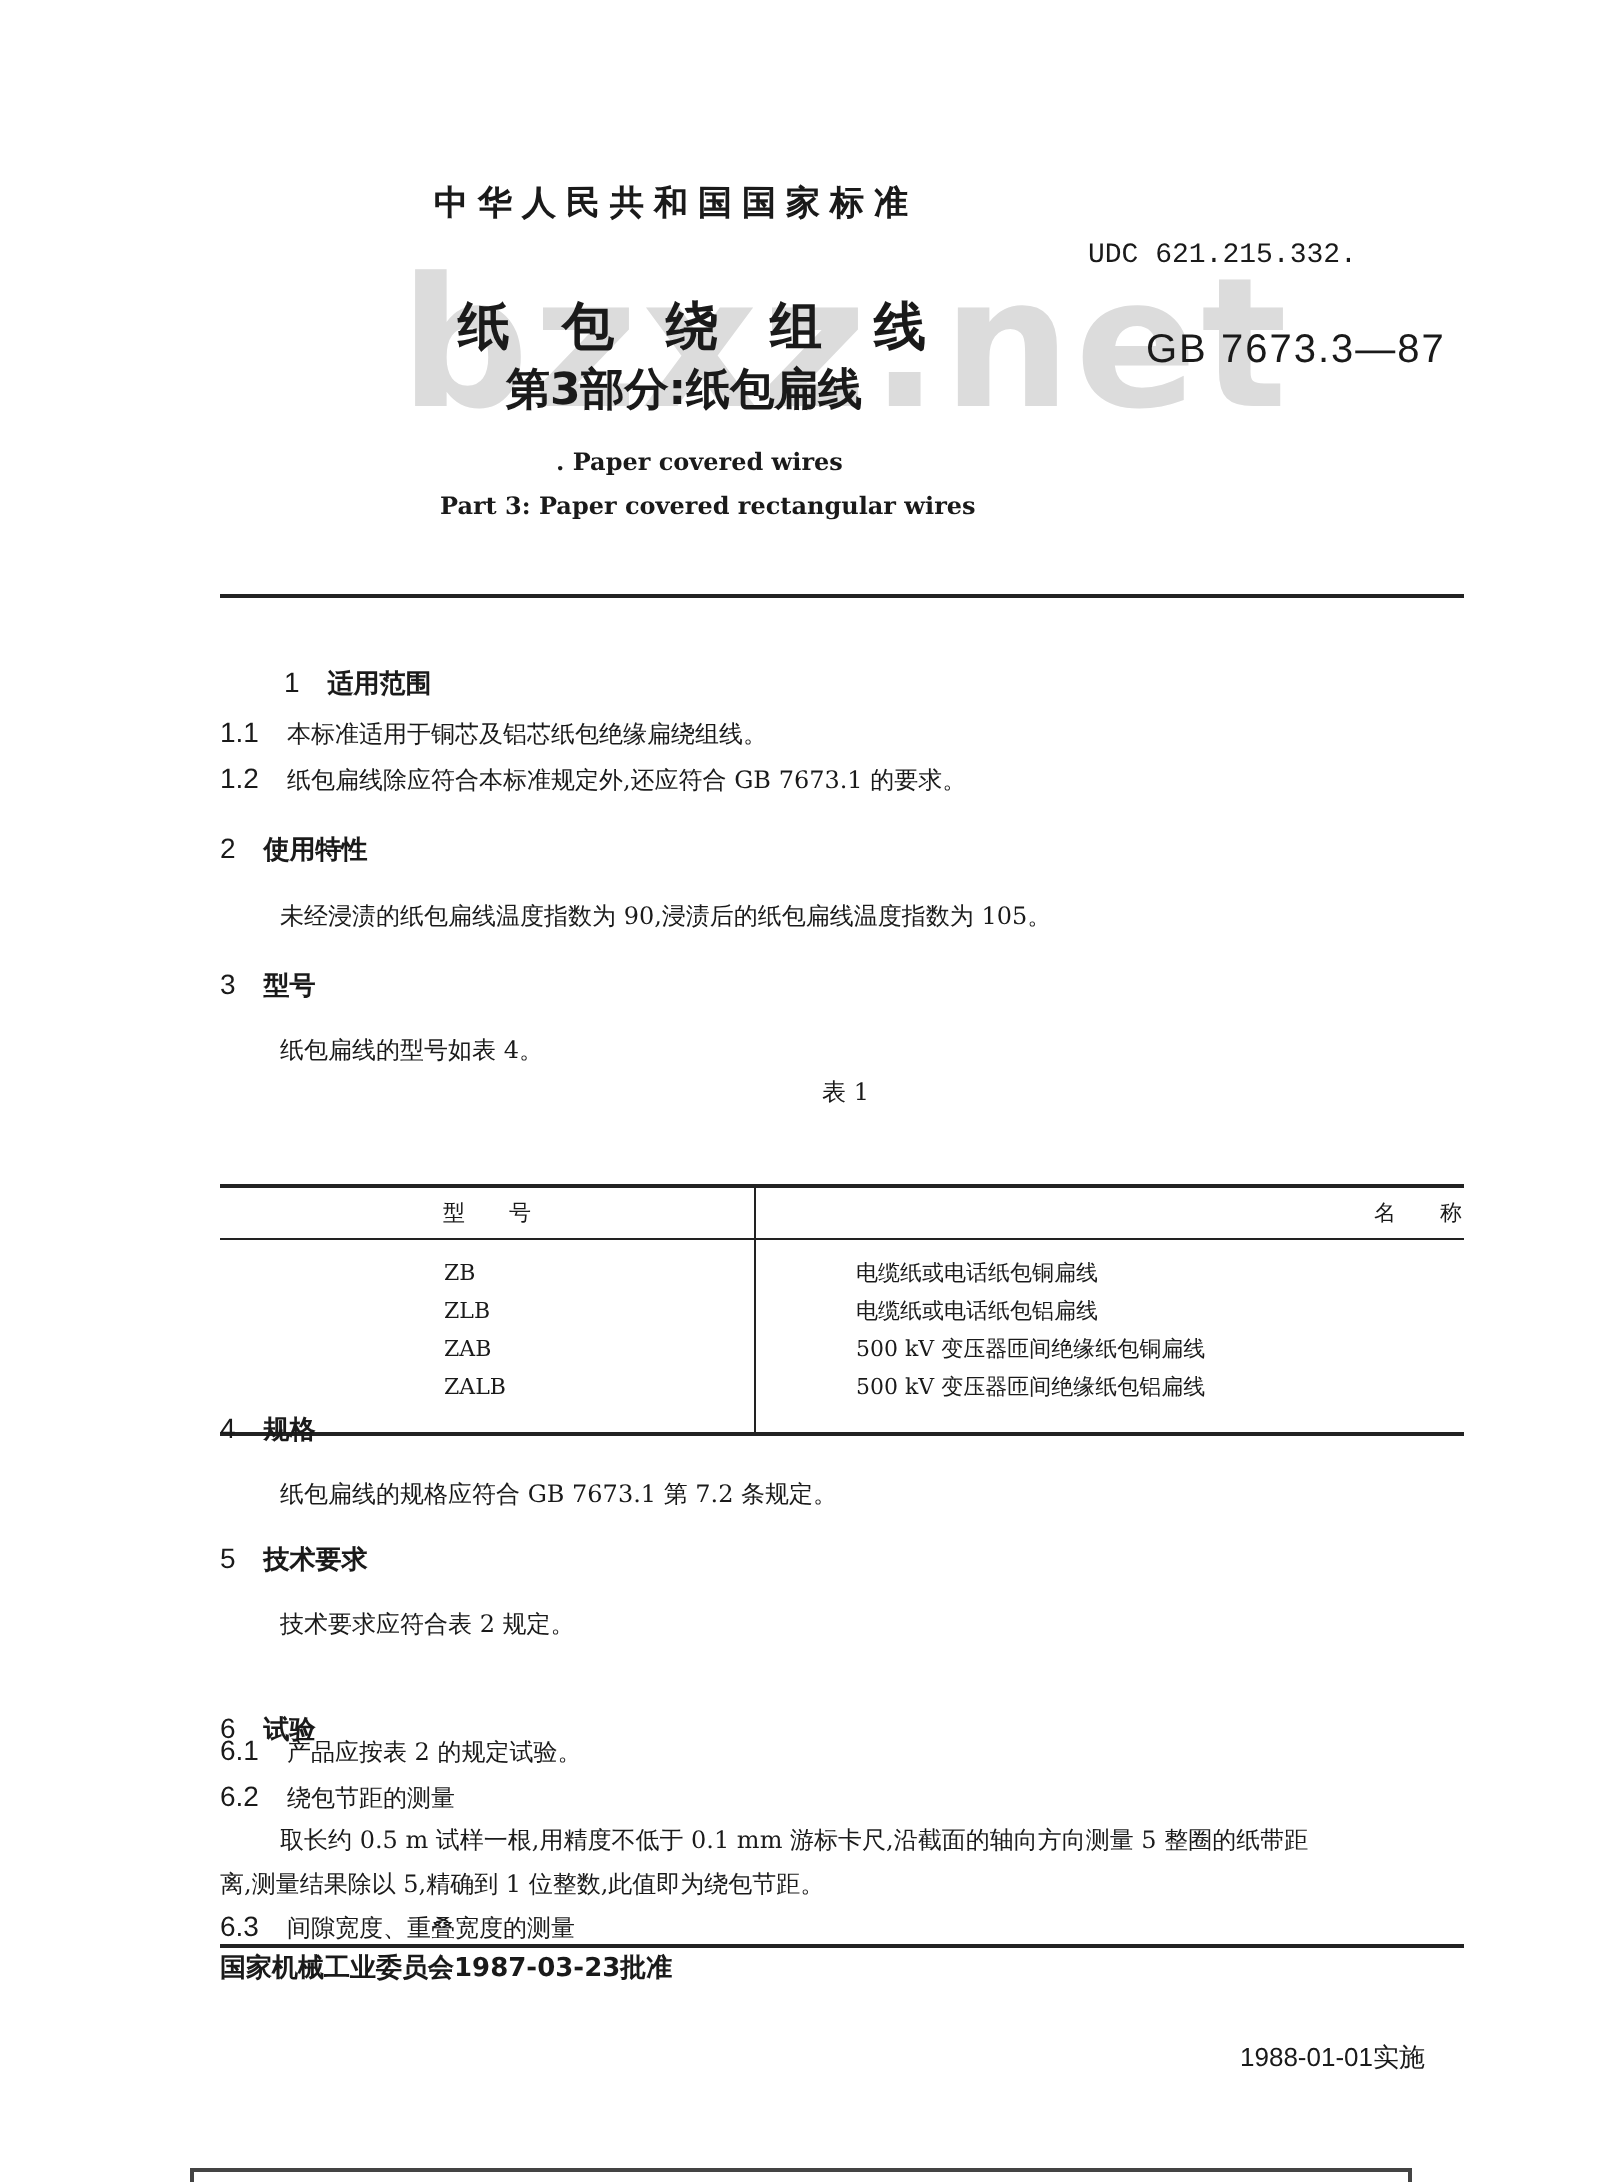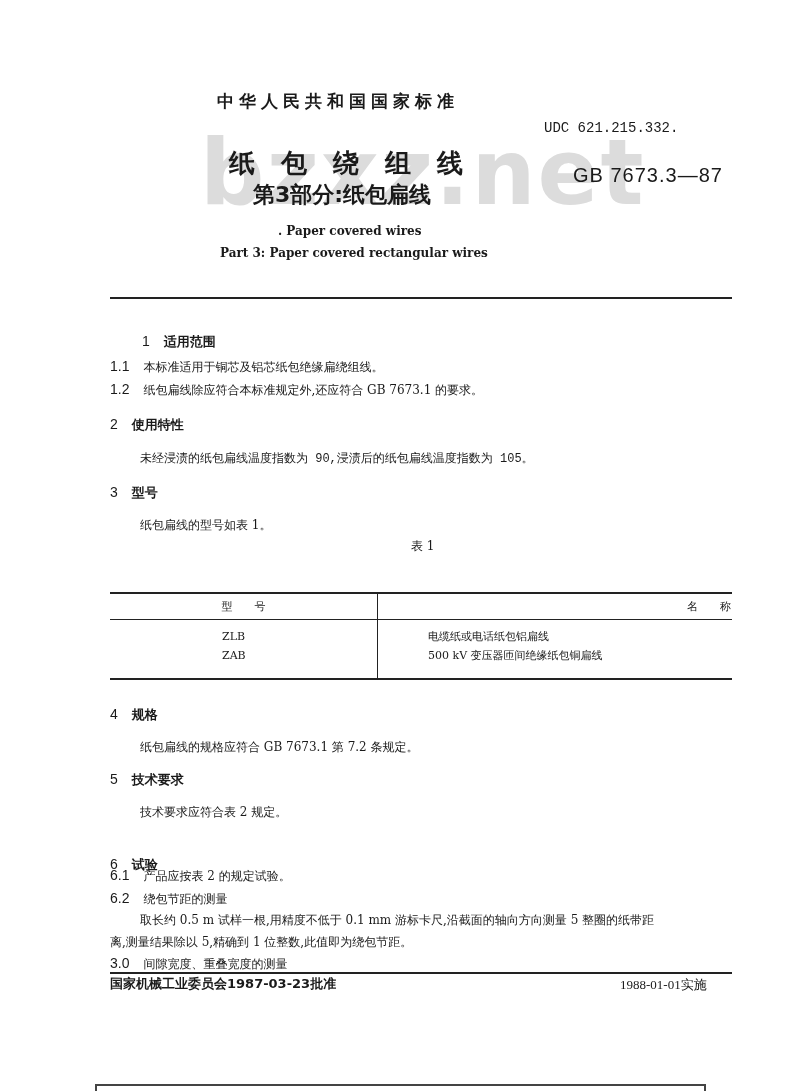--- a/index.html
+++ b/index.html
@@ -24,21 +24,21 @@
     .title-en1 { left: 278px; top: 224px; font-weight: bold; font-size: 12px; }
     .title-en2 { left: 220px; top: 246px; font-weight: bold; font-size: 12px; }
     .rule { position: absolute; background: #222; }
     .sec { font-family: "DejaVu Sans", sans-serif; font-size: 13px; }
     .sec b { font-weight: bold; }
     .num { font-family: "Liberation Sans", sans-serif; font-size: 14px; display: inline-block; margin-right: 14px; }
     .body { font-family: "DejaVu Serif", serif; font-size: 12px; }
     table.t1 { position: absolute; left: 110px; top: 556px; width: 622px; border-collapse: collapse; font-size: 11px; margin-top: 36px; }
     .t1-head { height: 26px; }
     .footer-left { left: 110px; top: 975px; font-family: "DejaVu Sans", sans-serif; font-weight: bold; font-size: 13px; }
-    .footer-right { left: 620px; top: 976px; font-family: Liberation Serif, serif; font-size: 13px; text-align: right; }
+    .footer-right { left: 620px; top: 1020px; font-family: Liberation Sans, sans-serif; font-size: 13px; text-align: right; }
     .bottom-box { position: absolute; left: 95px; top: 1084px; width: 607px; height: 20px; border: 2px solid #444; border-bottom: none; }
   </style>
 </head>
 <body>
 
 <div class="watermark">bzxz.net</div>
 
 <div class="abs z1 header-org">中华人民共和国国家标准</div>
 <div class="abs z1 udc">UDC 621.215.332.</div>
 <div class="abs z1 gbcode">GB 7673.3—87</div>
@@ -55,46 +55,54 @@
 <div class="abs body" style="left:110px;top:358px;">
   <span class="num">1.1</span><span>本标准适用于铜芯及铝芯纸包绝缘扁绕组线。</span>
 </div>
 <div class="abs body" style="left:110px;top:381px;">
   <span class="num">1.2</span><span>纸包扁线除应符合本标准规定外,还应符合 GB 7673.1 的要求。</span>
 </div>
 
 <div class="abs sec" style="left:110px;top:416px;">
   <span class="num">2</span><b>使用特性</b>
 </div>
-<div class="abs body" style="left:140px;top:450px;font-family:Liberation Mono, monospace;">未经浸渍的纸包扁线温度指数为 90,浸渍后的纸包扁线温度指数为 105。</div>
+<div class="abs body" style="left:140px;top:450px;">未经浸渍的纸包扁线温度指数为 90,浸渍后的纸包扁线温度指数为 105。</div>
 
 <div class="abs sec" style="left:110px;top:484px;">
   <span class="num">3</span><b>型号</b>
 </div>
-<div class="abs body" style="left:140px;top:517px;">纸包扁线的型号如表 1。</div>
+<div class="abs body" style="left:140px;top:517px;">纸包扁线的型号如表 4。</div>
 
 <div class="abs body" style="left:411px;top:538px;">表 1</div>
 
 <table class="t1">
   <tbody>
       <tr class="t1-head" style="border-top:2px solid #222;border-bottom:1px solid #222;">
     <td style="width:265px;text-align:center;border-right:1px solid #222;">型　　号</td>
     <td style="text-align:right;">名　　称</td>
   </tr>
   <tr style="height:8px;">
         <td style="border-right:1px solid #222;"></td>
         <td></td>
       </tr>
   <tr style="height:19px;">
+    <td style="padding-left:112px;border-right:1px solid #222;">ZB</td>
+    <td style="padding-left:50px;">电缆纸或电话纸包铜扁线</td>
+  </tr>
+  <tr style="height:19px;">
     <td style="padding-left:112px;border-right:1px solid #222;">ZLB</td>
     <td style="padding-left:50px;">电缆纸或电话纸包铝扁线</td>
   </tr>
   <tr style="height:19px;">
     <td style="padding-left:112px;border-right:1px solid #222;">ZAB</td>
     <td style="padding-left:50px;">500 kV 变压器匝间绝缘纸包铜扁线</td>
+  </tr>
+  <tr style="height:19px;">
+    <td style="padding-left:112px;border-right:1px solid #222;">ZALB</td>
+    <td style="padding-left:50px;">500 kV 变压器匝间绝缘纸包铝扁线</td>
   </tr>
   <tr style="height:14px;border-bottom:2px solid #222;">
         <td style="border-right:1px solid #222;"></td>
         <td></td>
       </tr>
 </tbody>
   </table>
 
 <div class="abs sec" style="left:110px;top:706px;">
   <span class="num">4</span><b>规格</b>
@@ -111,20 +119,20 @@
 </div>
 <div class="abs body" style="left:110px;top:867px;">
   <span class="num">6.1</span><span>产品应按表 2 的规定试验。</span>
 </div>
 <div class="abs body" style="left:110px;top:890px;">
   <span class="num">6.2</span><span>绕包节距的测量</span>
 </div>
 <div class="abs body" style="left:140px;top:912px;">取长约 0.5 m 试样一根,用精度不低于 0.1 mm 游标卡尺,沿截面的轴向方向测量 5 整圈的纸带距</div>
 <div class="abs body" style="left:110px;top:934px;">离,测量结果除以 5,精确到 1 位整数,此值即为绕包节距。</div>
 <div class="abs body" style="left:110px;top:955px;">
-  <span class="num">3.0</span><span>间隙宽度、重叠宽度的测量</span>
+  <span class="num">6.3</span><span>间隙宽度、重叠宽度的测量</span>
 </div>
 
 <div class="rule" style="left:110px;top:972px;width:622px;height:2px;"></div>
 <div class="abs footer-left">国家机械工业委员会1987-03-23批准</div>
 <div class="abs footer-right">1988-01-01实施</div>
 
 <div class="bottom-box"></div>
 
 </body></html>

